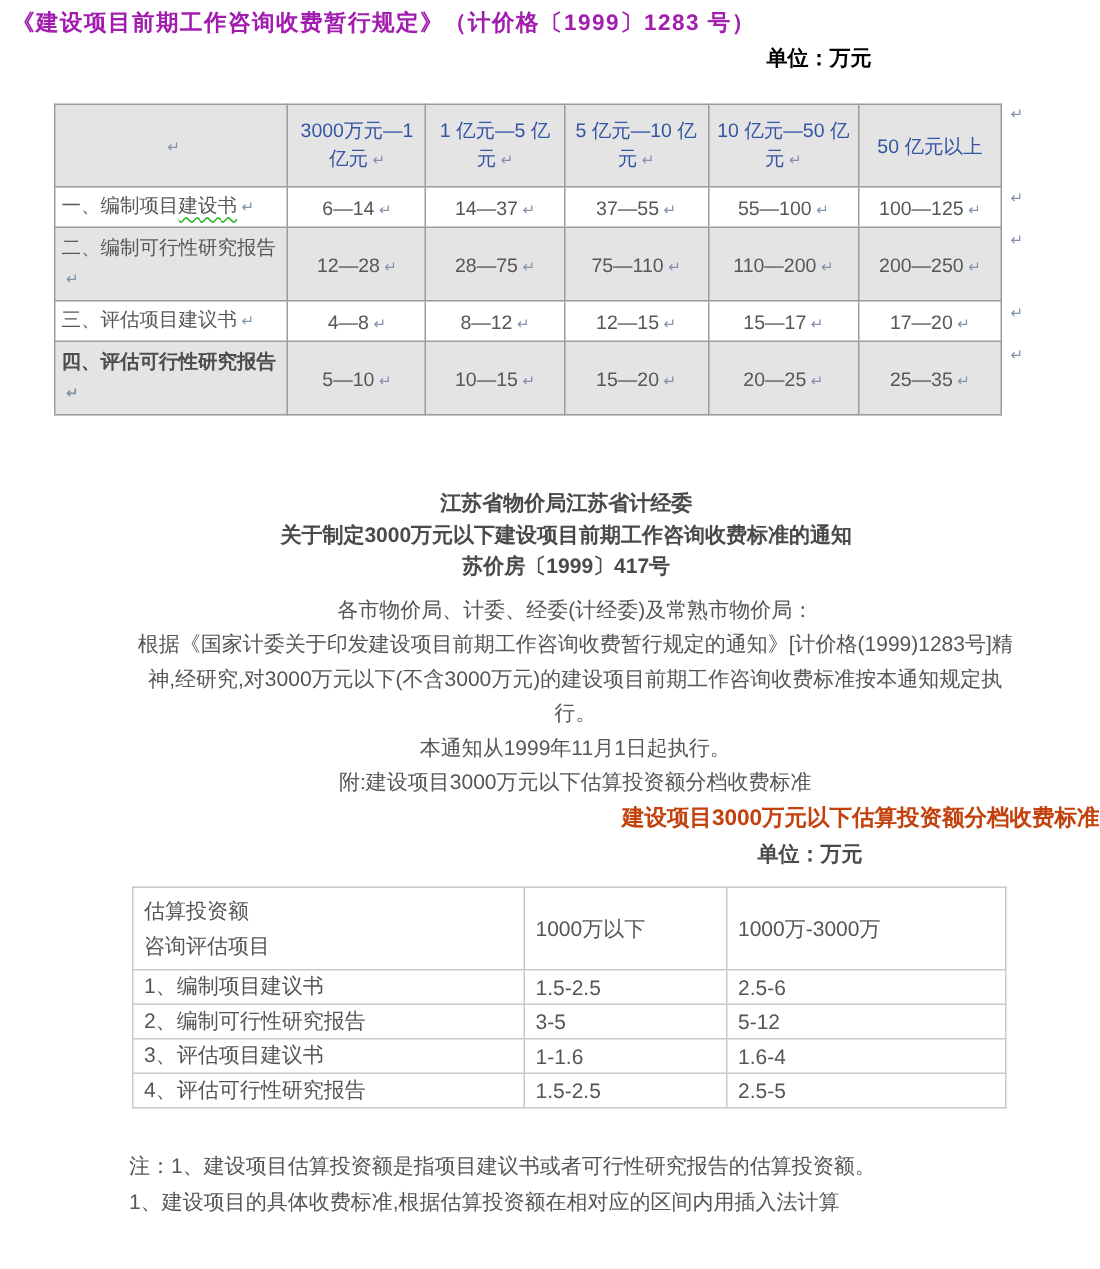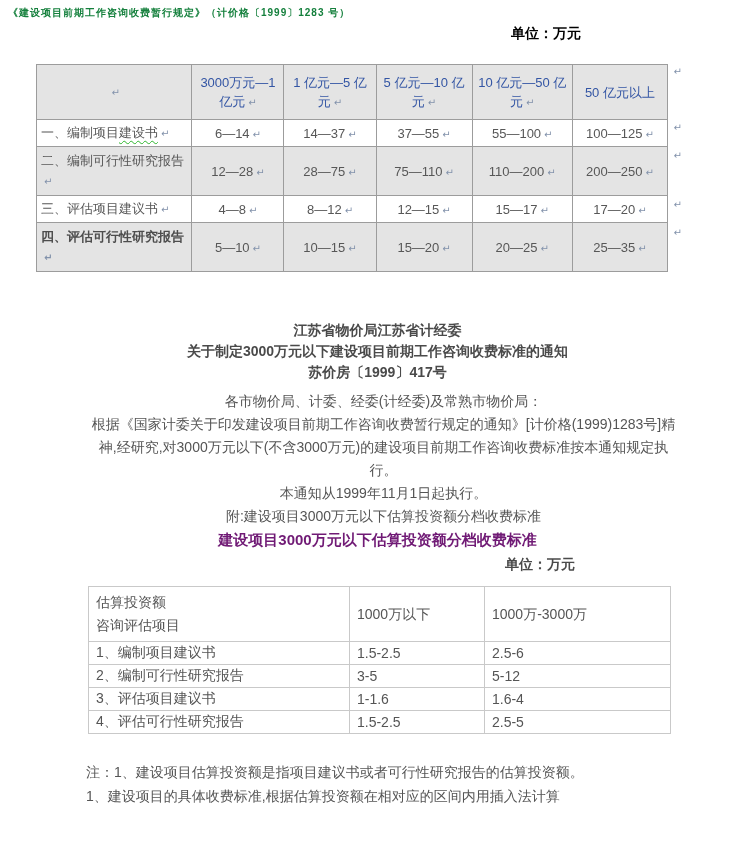--- a/index.html
+++ b/index.html
@@ -3,23 +3,23 @@
 <meta charset="utf-8">
 <style>
   * { box-sizing: border-box; }
   html, body { margin: 0; padding: 0; background: #ffffff; }
   body {
     width: 733px;
     font-family: "Liberation Sans", "DejaVu Sans", sans-serif;
     color: #000;
   }
   .doc-title {
-    font-size: 10px;
-    font-weight: bold;
-    color: #15803d;
+    font-size: 15px;
+    font-weight: bold;
+    color: #a21caf;
     padding: 6px 0 0 8px;
     letter-spacing: 1px;
   }
   .unit-top {
     font-size: 14px;
     font-weight: bold;
     color: #000;
     text-align: right;
     padding-right: 152px;
     margin-top: 5px;
@@ -82,24 +82,24 @@
     text-align: center;
     font-weight: bold;
     font-size: 14px;
     line-height: 21px;
     color: #4a4a4a;
     padding-left: 22px;
   }
   .letter-body { margin: 7px 52px 0 86px; font-size: 14px; color: #555; }
   .letter-body p { margin: 0; line-height: 23px; text-align: center; }
   .attach-title {
-    text-align: center;
+    text-align: right;
     font-weight: bold;
     font-size: 15px;
-    color: #701a75;
+    color: #c2410c;
     margin-top: 3px;
     padding-left: 22px;
   }
   .unit-2 {
     font-size: 14px;
     font-weight: bold;
     color: #4a4a4a;
     text-align: right;
     padding-right: 158px;
     margin-top: 6px;

